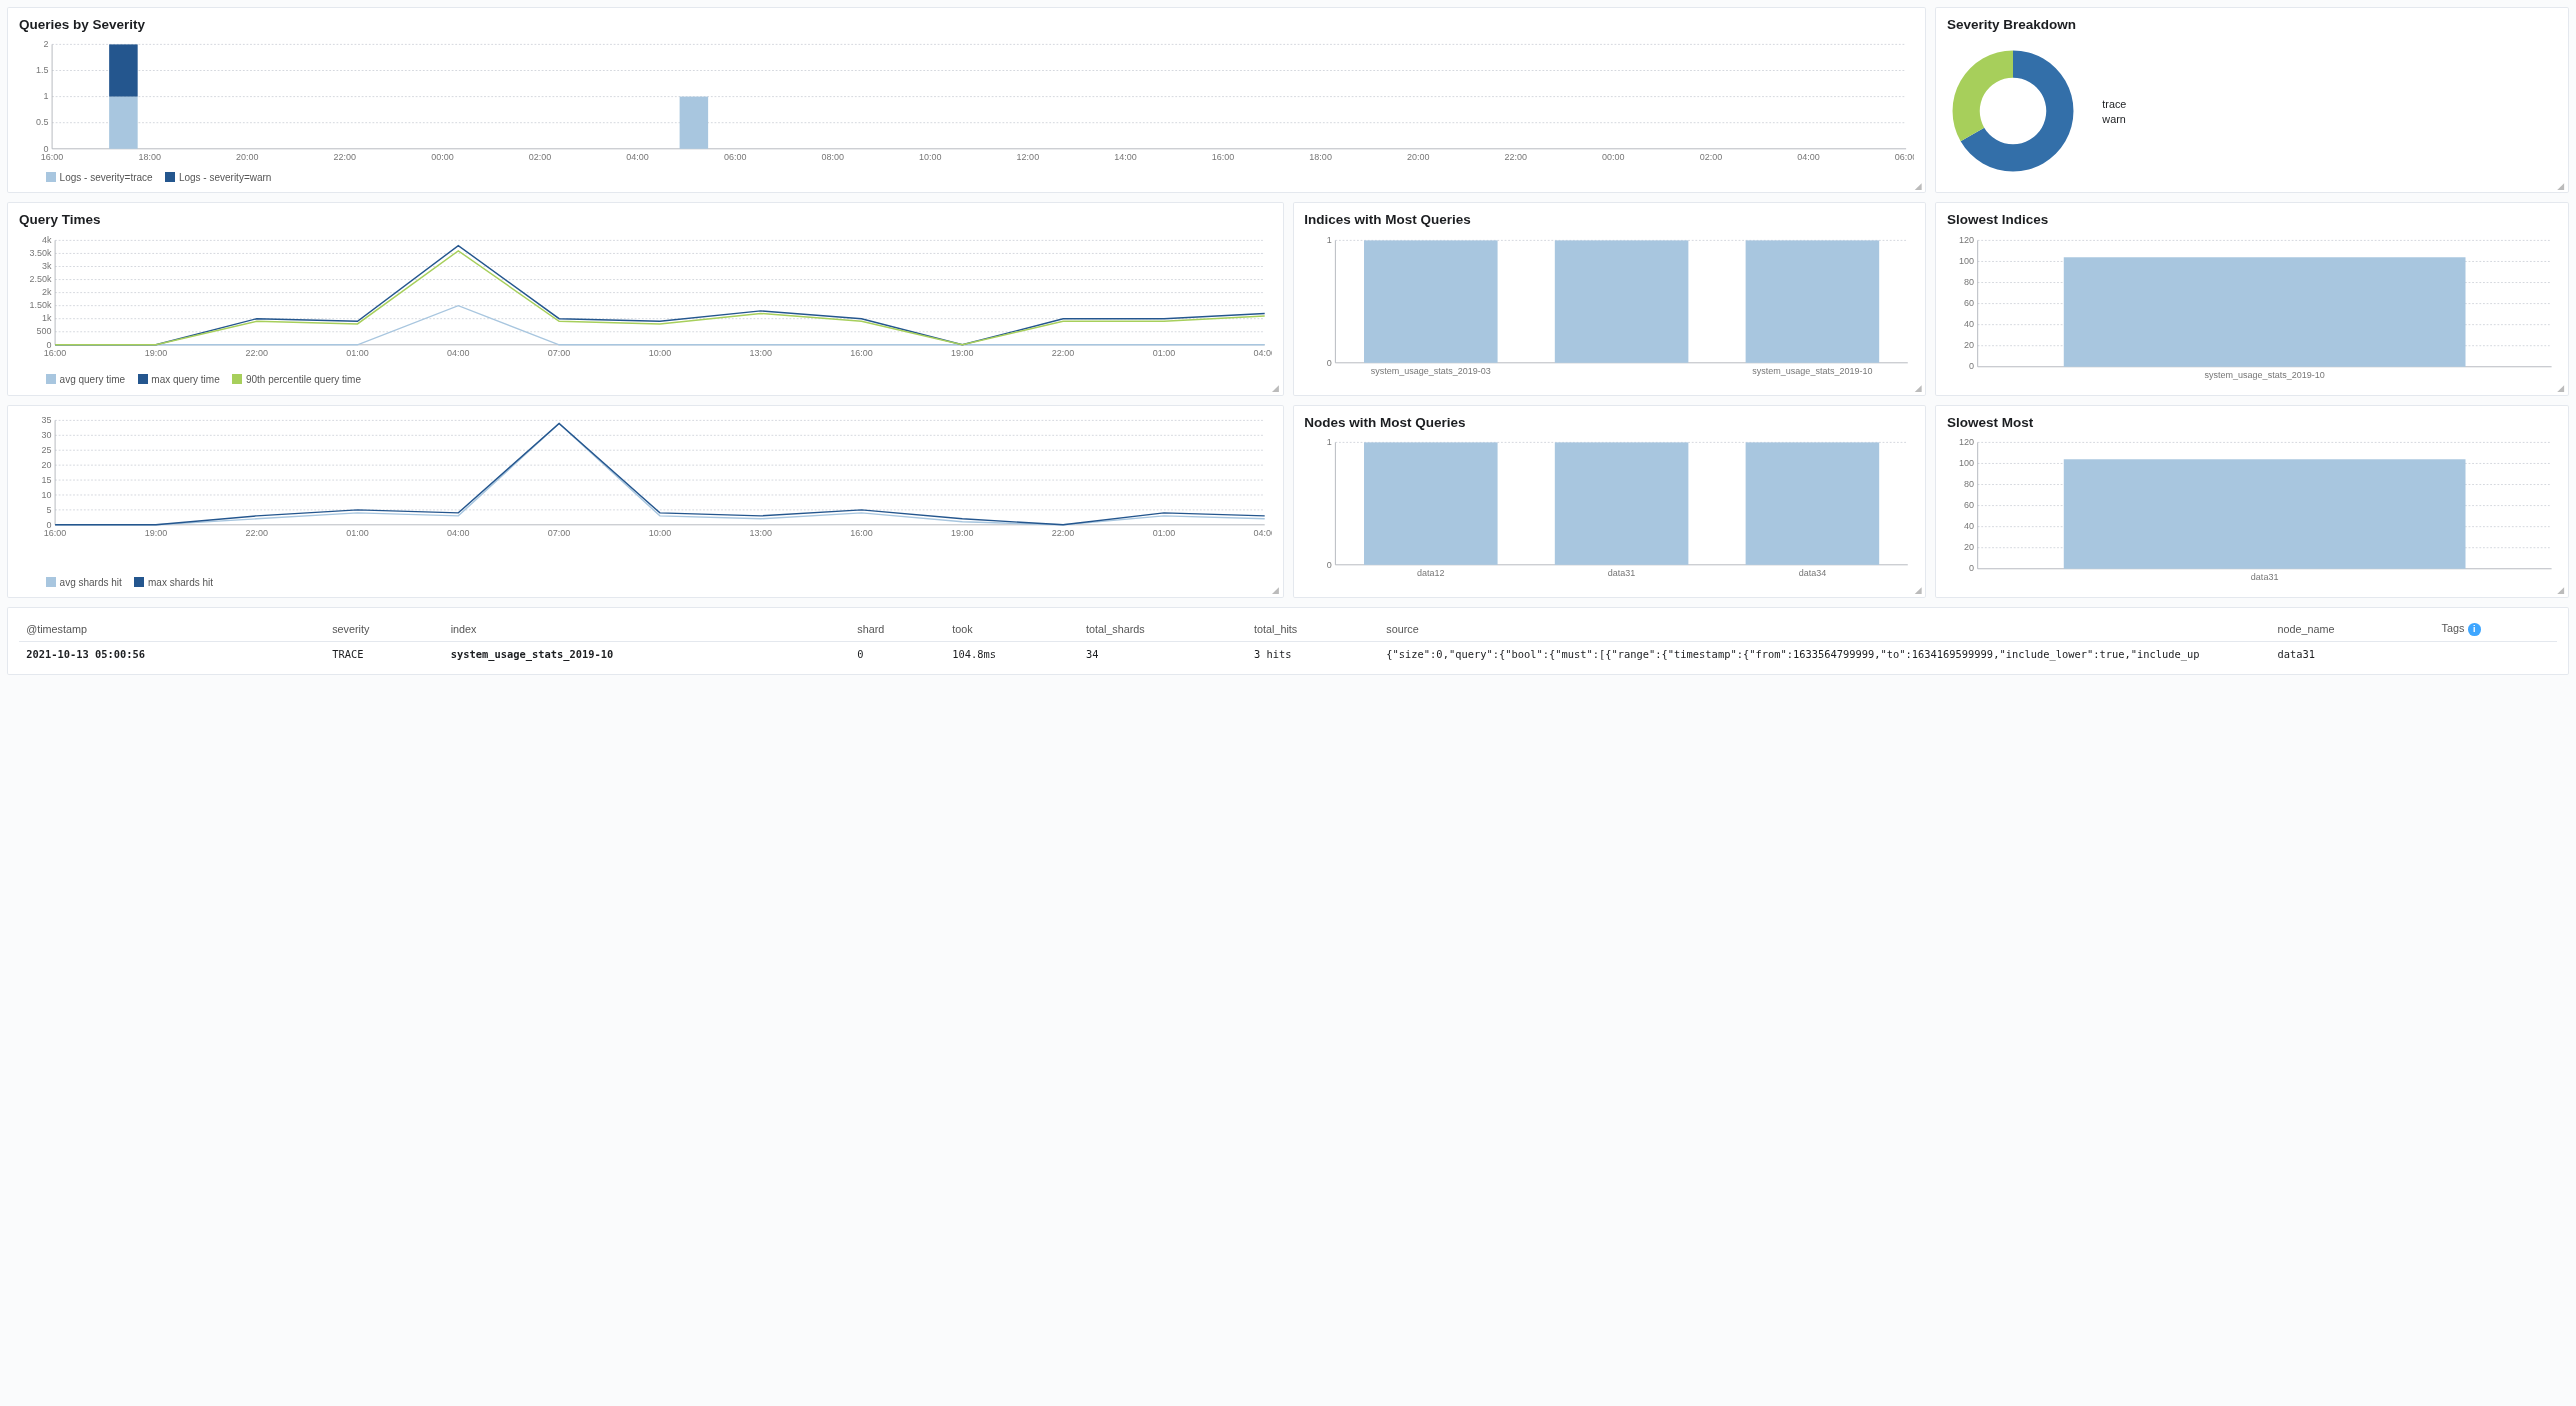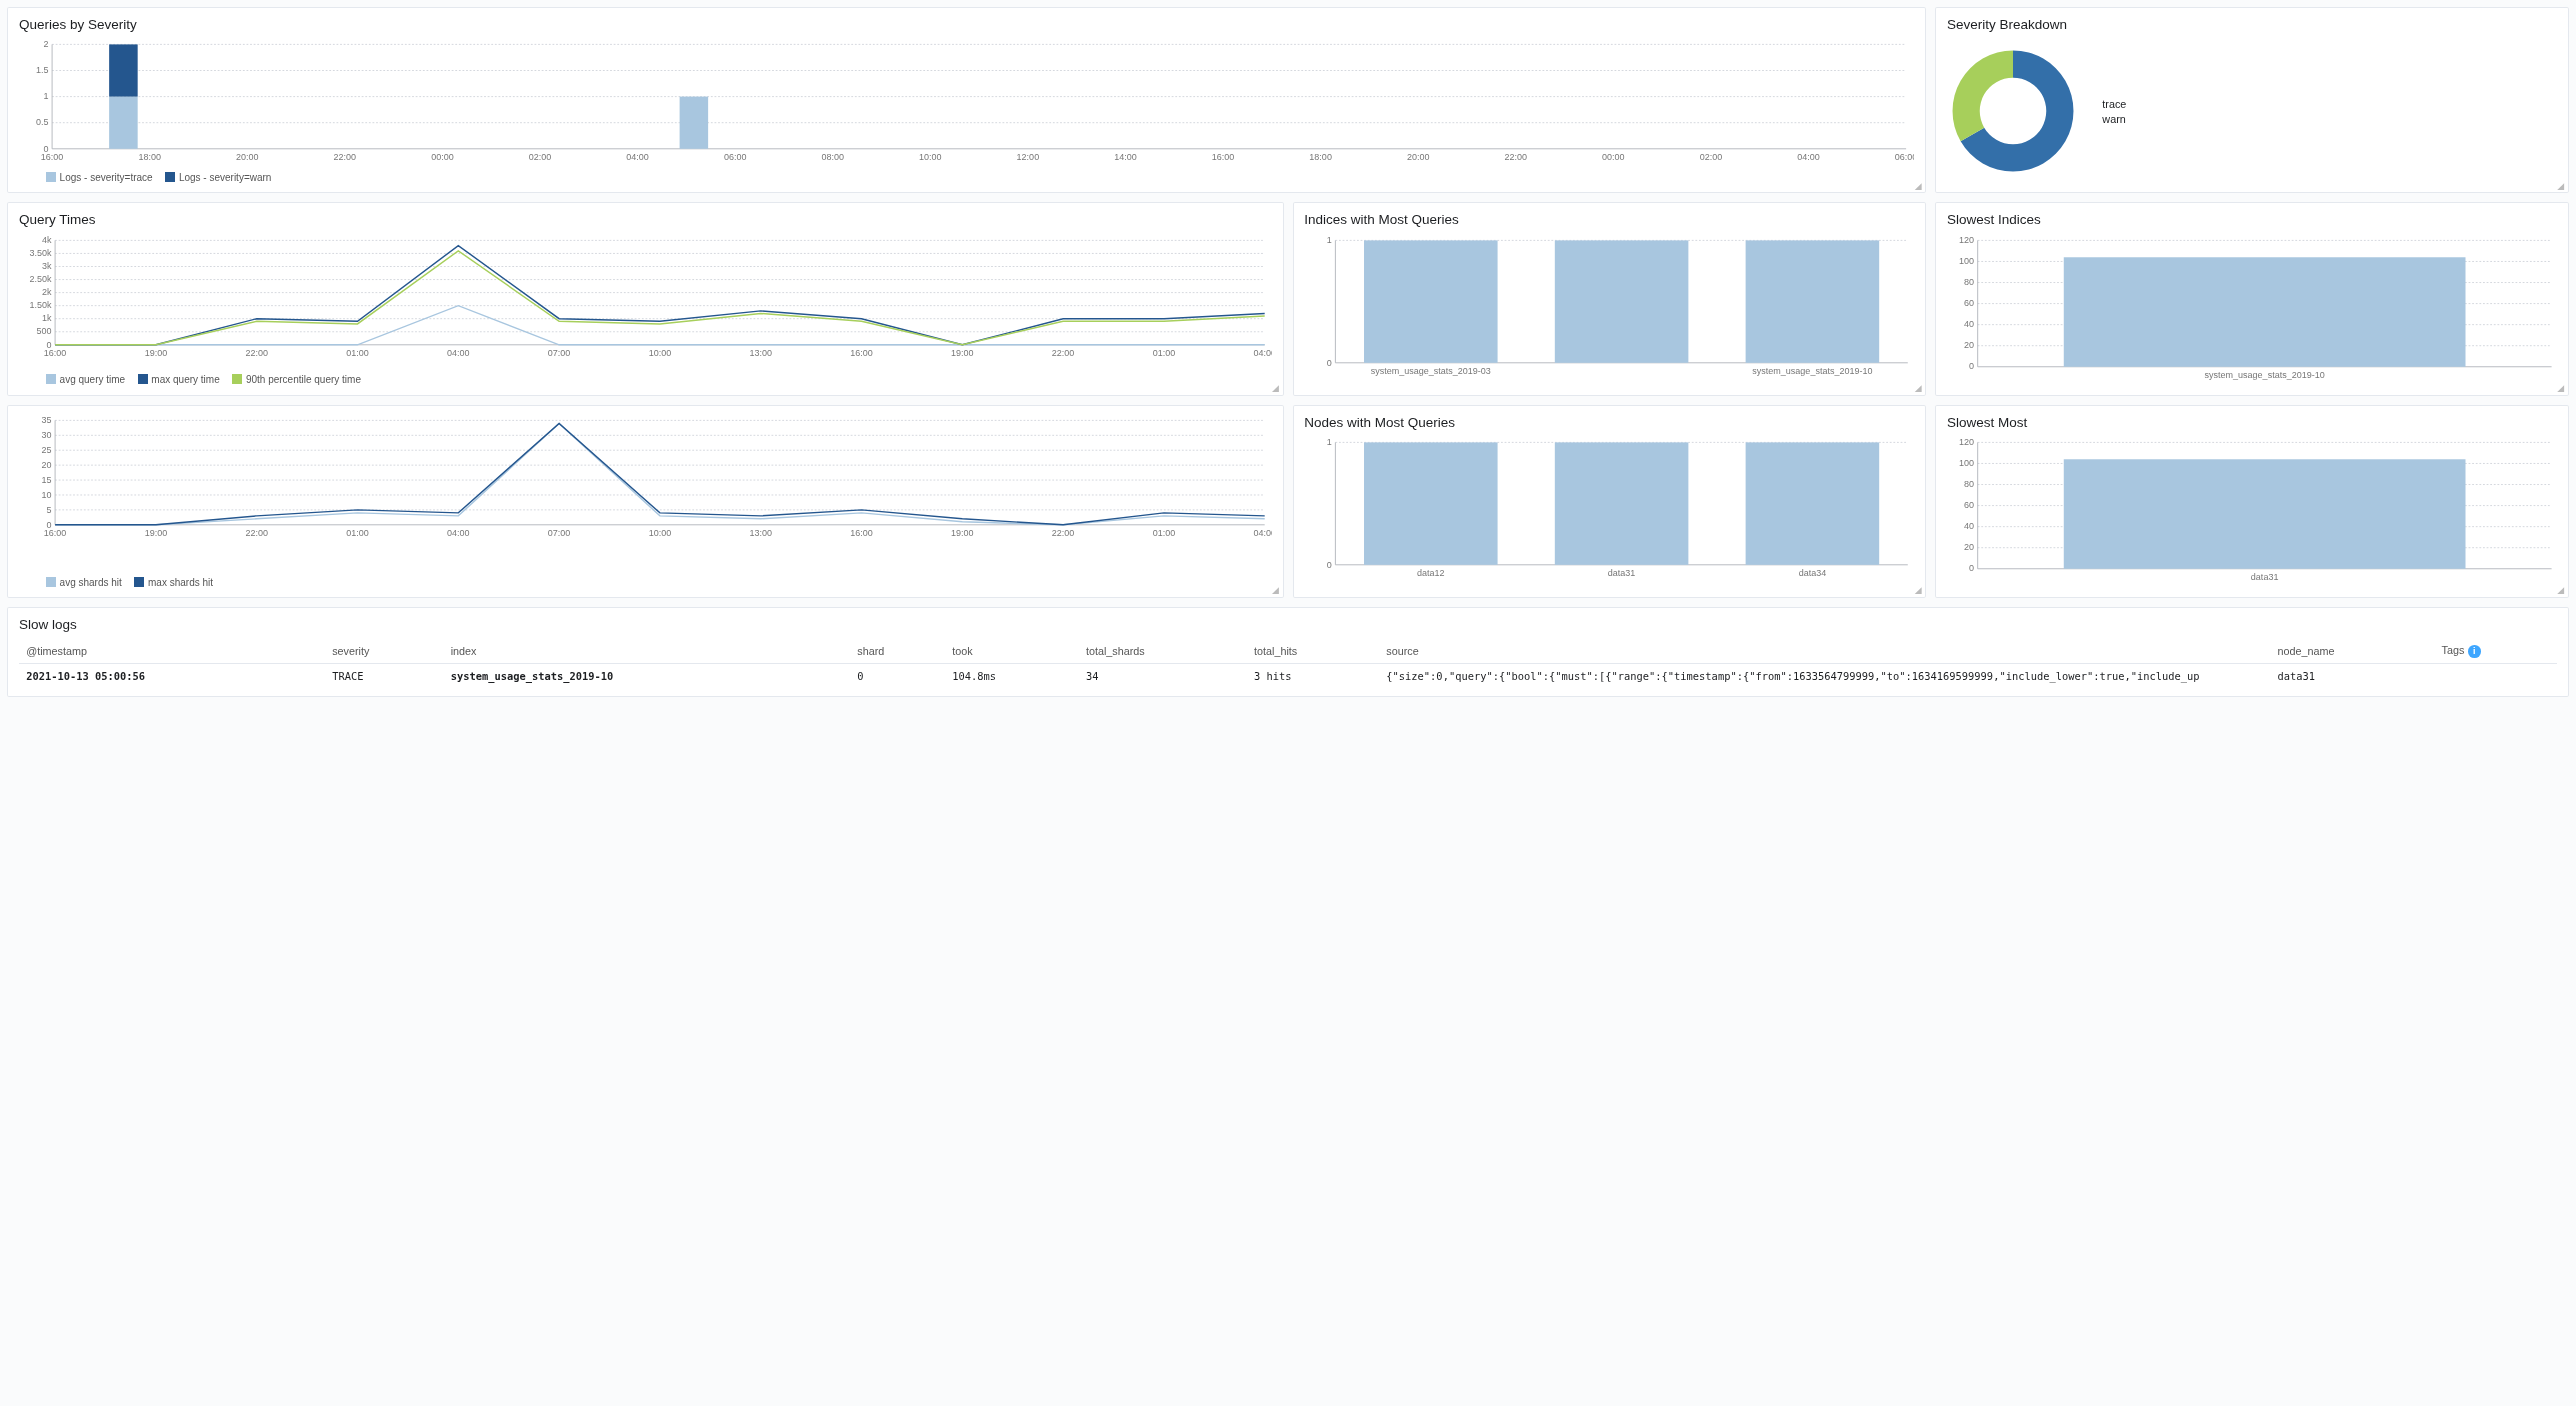--- a/index.html
+++ b/index.html
@@ -1,19 +1,19 @@
 <!DOCTYPE html>
 <html style="font-size:14.4px"><head>
 <meta charset="utf-8">
 <style>
 html,body{margin:0;padding:0;background:#fafbfc;font-family:-apple-system,BlinkMacSystemFont,"Segoe UI",Helvetica,Arial,sans-serif;color:#1c1e21}
 *{box-sizing:border-box}
 .dash{display:grid;grid-template-columns:repeat(4,1fr);gap:9px;padding:7.2px}
 .panel{background:#fff;border:0.9px solid #e4e8ee;border-radius:1.8px;padding:9px 10.8px;position:relative;display:flex;flex-direction:column}
-.panel h3{margin:0 0 7.2px;font-size:13.5px;font-weight:400}
+.panel h3{margin:0 0 7.2px;font-size:13.5px;font-weight:700}
 .panel .chartbox{flex:1;min-height:126px}
 .panel .legend{display:flex;flex-wrap:wrap;gap:12.6px;font-size:10px;color:#555;margin-top:2px;padding-left:27px}
 .legend .sw{display:inline-block;width:10px;height:10px;margin-right:3.6px;vertical-align:-0.9px}
 .corner{position:absolute;right:3.6px;bottom:1.8px;color:#bbb;font-size:9px;cursor:se-resize}
 .span3{grid-column:span 3}
 .span2{grid-column:span 2}
 .span4{grid-column:span 4}
 svg text{font-family:inherit;font-size:10px;fill:#777}
 .axis line{stroke:#d0d4da;stroke-dasharray:2 2}
 .axis .solid{stroke:#b0b4ba;stroke-dasharray:none}
@@ -275,21 +275,20 @@
             <text x="30" y="9" text-anchor="end">120</text>
             <line x1="34" x2="34" y1="6" y2="146" class="solid"></line>
             <text x="352" y="158" text-anchor="middle">data31</text>
           </g>
           <rect x="129.4" y="24.666666666666657" width="445.2" height="121.33333333333334" fill="#a8c6df"></rect>
         </svg></div>
     <span class="corner">◢</span>
   </div>
 
   <div class="panel span4">
-    <h3>Slow logs</h3>
     <table class="slowlog">
       <thead>
           <tr id="slowlog-head">
             <th>@timestamp</th>
             <th>severity</th>
             <th>index</th>
             <th>shard</th>
             <th>took</th>
             <th>total_shards</th>
             <th>total_hits</th>

